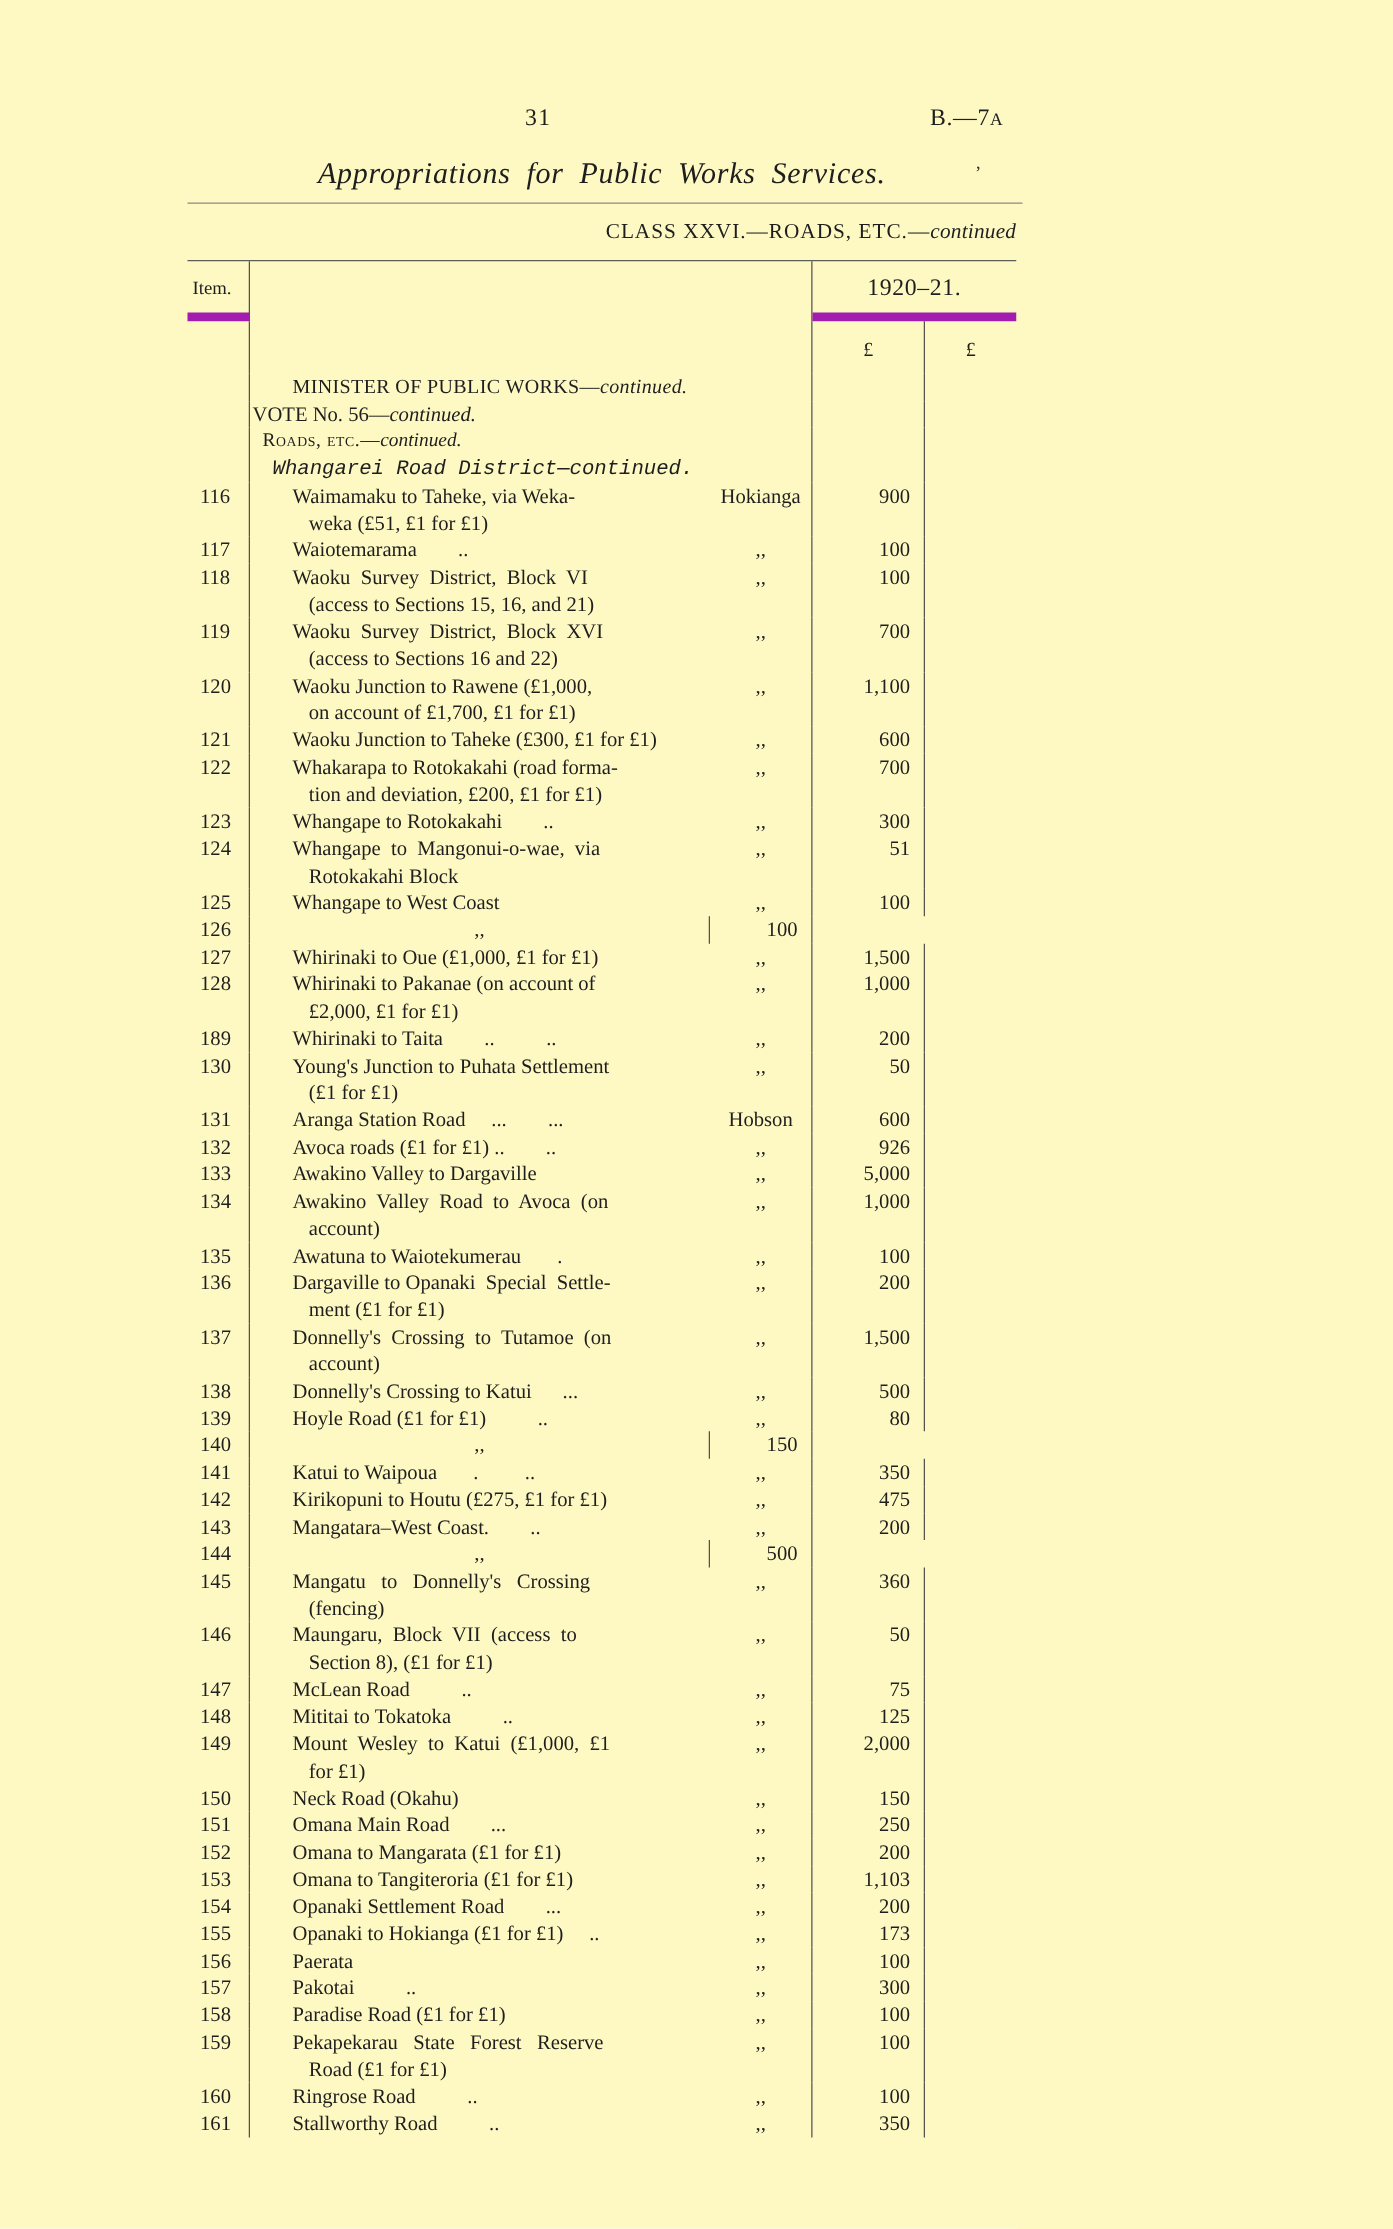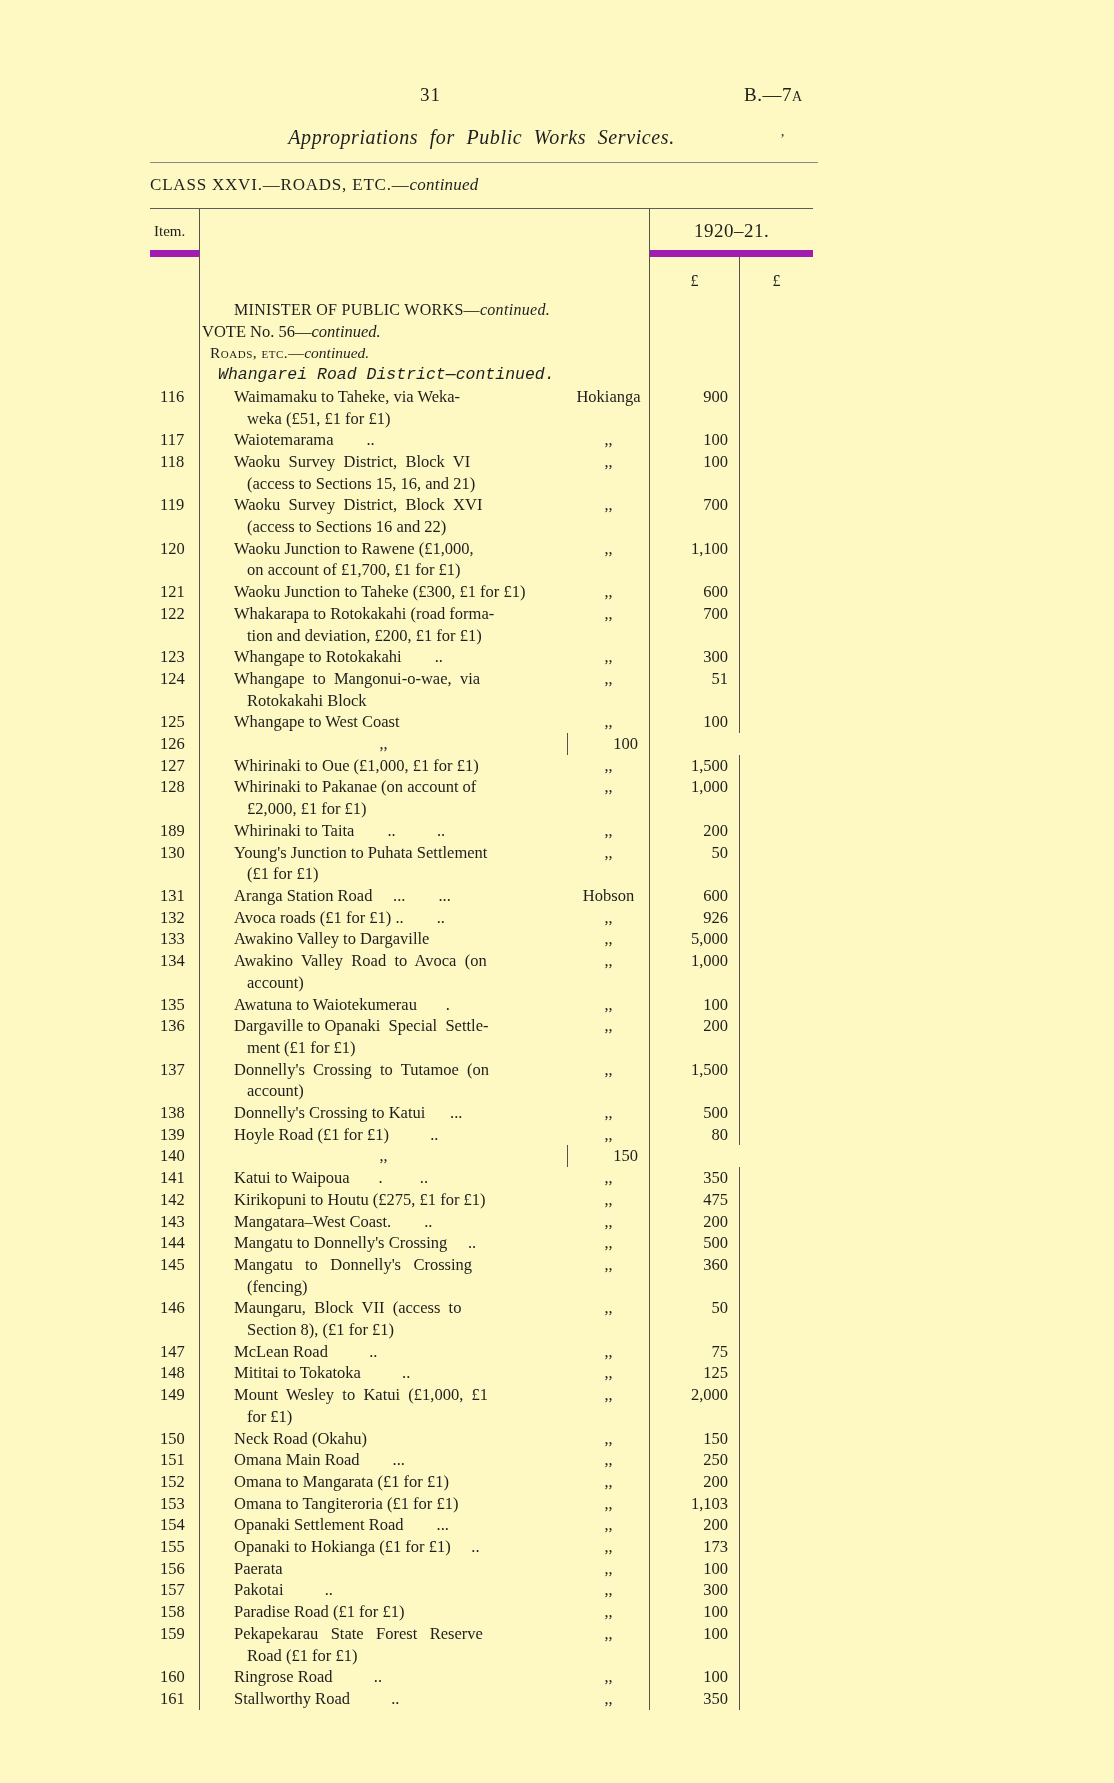--- a/index.html
+++ b/index.html
@@ -17,33 +17,33 @@
     position: absolute; top: 84px; left: 420px;
     font-size: 19px; letter-spacing: 1px;
   }
   .doc-ref {
     position: absolute; top: 84px; left: 744px;
     font-size: 19px; letter-spacing: 0.5px;
   }
   .doc-ref .subcap { font-size: 14px; }
   .doc-title {
     position: absolute; top: 126px; left: 150px; width: 663px;
-    text-align: center; font-style: italic; font-size: 20px;
+    text-align: center; font-style: italic; font-size: 24px;
     letter-spacing: 0.6px; word-spacing: 6px;
   }
   .title-mark {
     position: absolute; top: 131px; left: 780px; font-size: 15px; color: #333;
   }
   .rule-1 {
     position: absolute; top: 162px; left: 150px; width: 668px; height: 1px;
     background: #8a8a86;
   }
   .class-heading {
     position: absolute; top: 175px; left: 150px; width: 663px;
-    text-align: left; font-size: 17px; letter-spacing: 0.8px;
+    text-align: right; font-size: 17px; letter-spacing: 0.8px;
   }
   .class-heading .cont { font-style: italic; letter-spacing: 0.2px; }
 
   
   .tbl {
     position: absolute; top: 208px; left: 150px; width: 663px;
     border-top: 1px solid #5c5c58;
     font-size: 16.5px; line-height: 21.7px;
   }
   .thead-a, .thead-b, .trow {
@@ -430,23 +430,20 @@
     <div class="cell c-desc">
             <div class="line">Mangatara–West Coast.        ..</div>
           </div>
     <div class="cell c-dist br">,,</div>
     <div class="cell c-amt1 br">200</div>
     <div class="cell c-amt2"></div>
   </div>
 
   <div class="trow">
     <div class="cell c-item br">144</div>
-    <div class="cell c-desc">
-            <div class="line">Mangatu to Donnelly's Crossing     ..</div>
-          </div>
     <div class="cell c-dist br">,,</div>
     <div class="cell c-amt1 br">500</div>
     <div class="cell c-amt2"></div>
   </div>
 
   <div class="trow">
     <div class="cell c-item br">145</div>
     <div class="cell c-desc">
             <div class="line">Mangatu   to   Donnelly's   Crossing</div>
             <div class="line cont">(fencing)</div>

